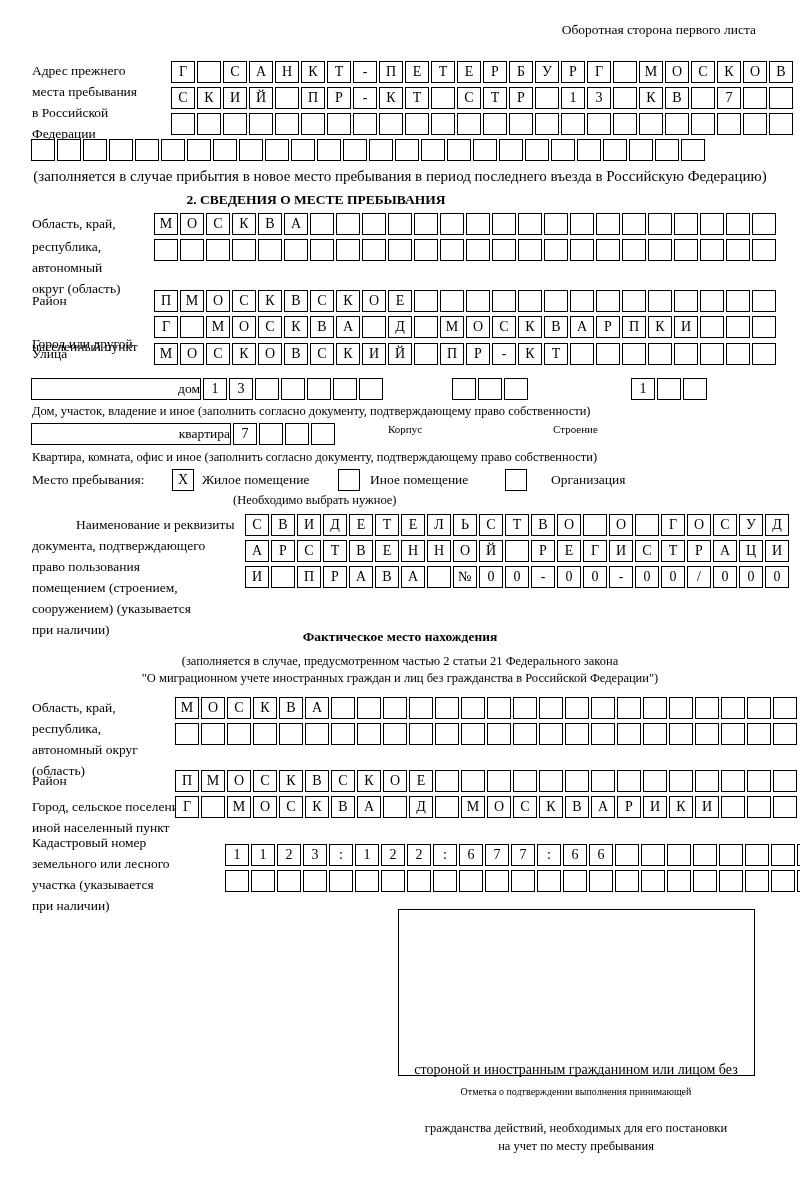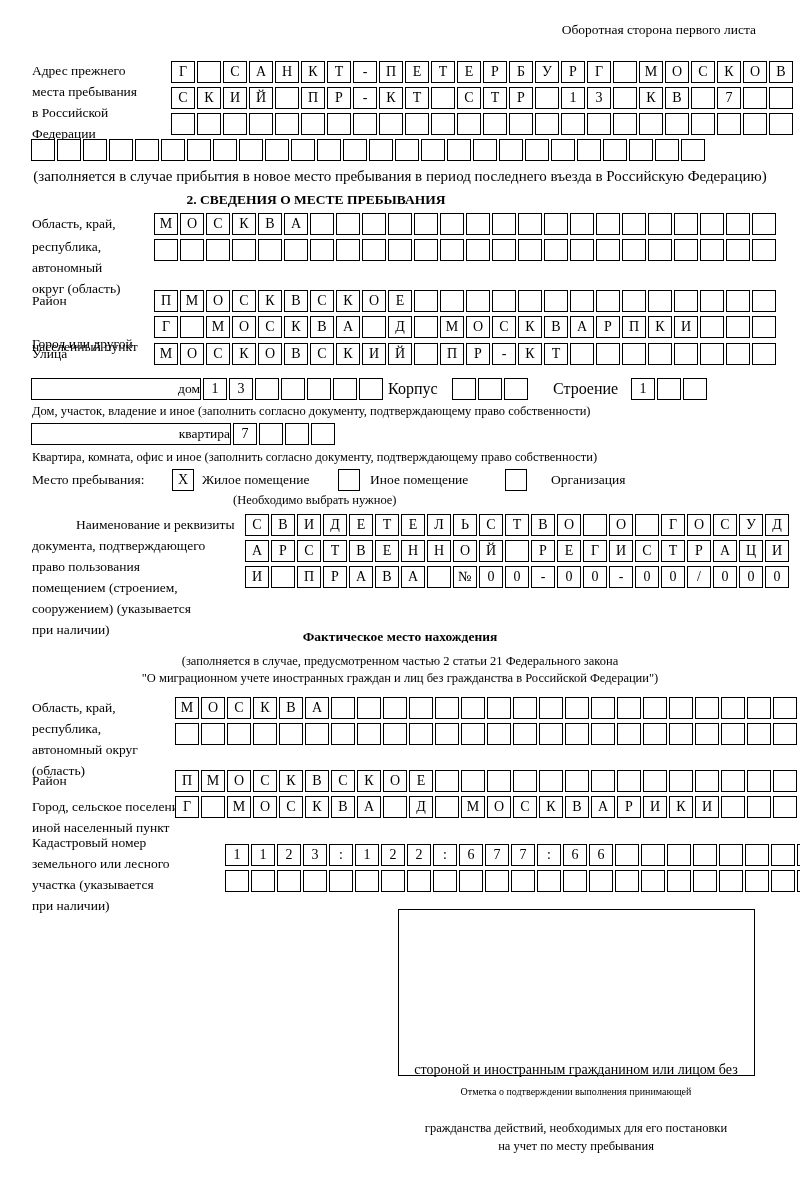--- a/index.html
+++ b/index.html
@@ -67,22 +67,23 @@
     border: 1px solid #000;
     box-sizing: border-box;
     height: 22px;
     line-height: 20px;
     text-align: right;
     font-size: 13.5px;
     background: #fff;
   }
   .inline-lbl {
     position: absolute;
-    font-size: 16px;
+    font-size: 11px;
     line-height: 22px;
+    margin-top: 40px;
   }
   .bigbox {
     position: absolute;
     border: 1px solid #000;
     box-sizing: border-box;
     background: #fff;
   }
   .footnote {
     position: absolute;
     font-size: 15px;

